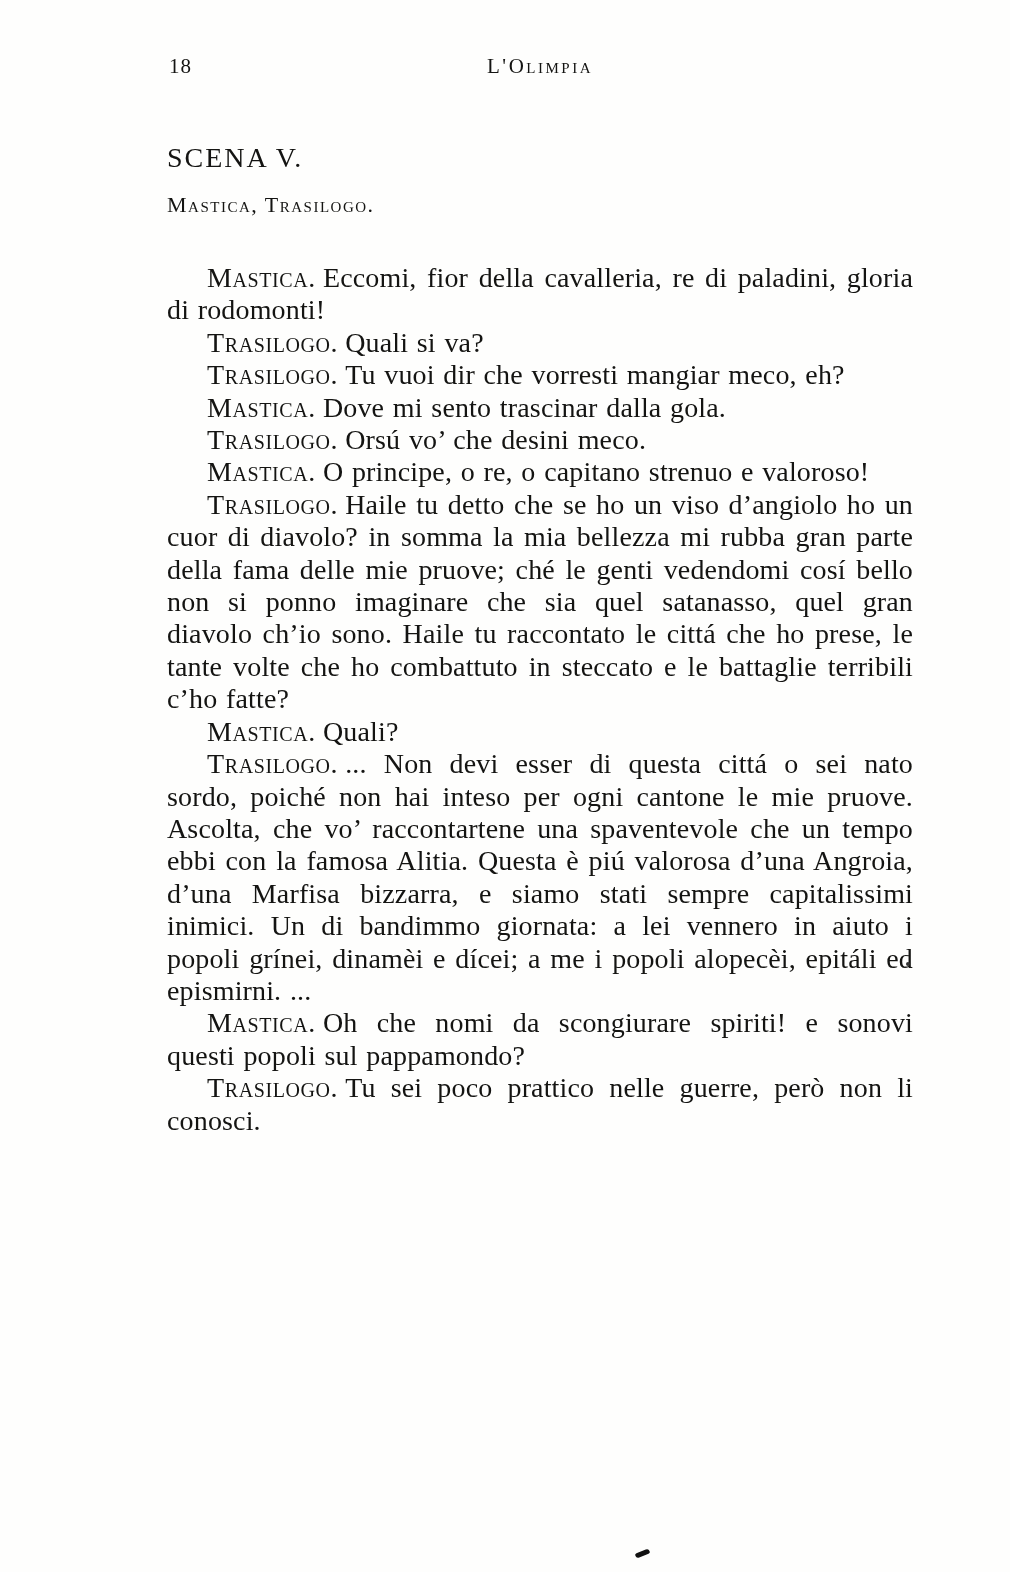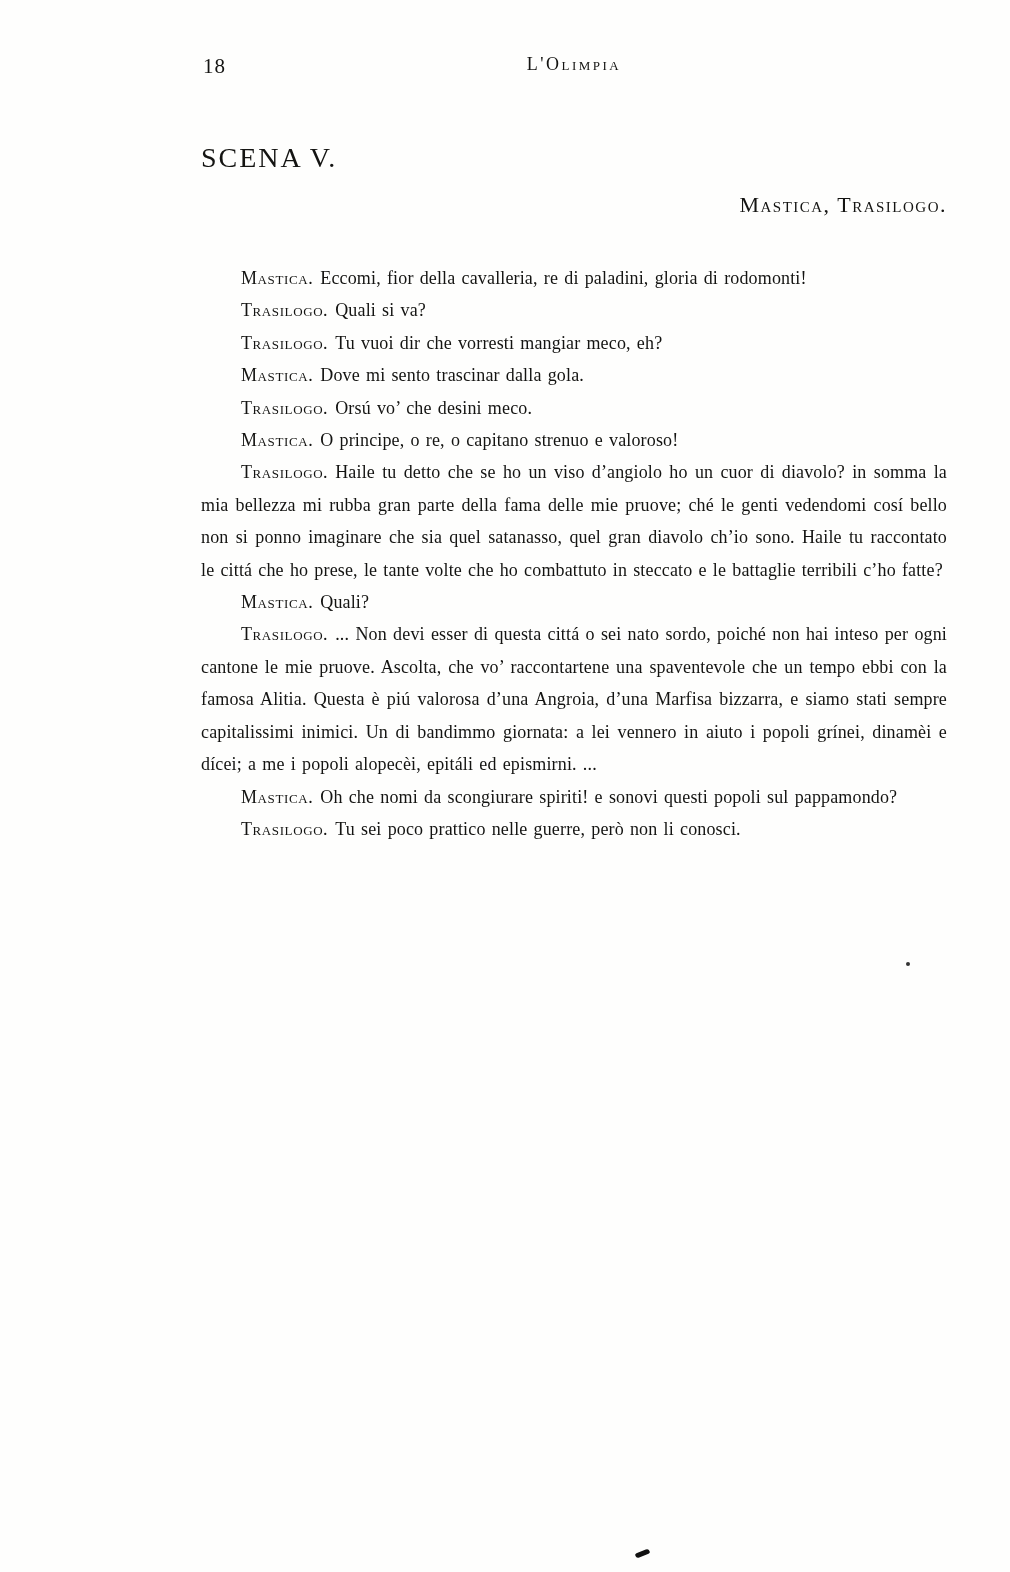--- a/index.html
+++ b/index.html
@@ -10,21 +10,20 @@
   .page {
     position: relative;
     width: 1010px;
     height: 1572px;
     margin: 0 auto;
     background: #fefefd;
     color: #141412;
     font-family: "Liberation Serif", "DejaVu Serif", serif;
     overflow: hidden;
     box-sizing: border-box;
-    padding-left: 34px;
   }
   .content {
     position: relative;
     margin-left: 167px;
     width: 746px;
     padding-top: 54px;
     box-sizing: border-box;
   }
   
   .running-head {
@@ -34,50 +33,50 @@
   .page-num {
     position: absolute;
     left: 2px;
     top: 0;
     font-size: 21px;
     letter-spacing: 1px;
   }
   .running-title {
     display: block;
     text-align: center;
-    font-size: 18px;
+    font-size: 21px;
     letter-spacing: 2.5px;
     font-variant: small-caps;
     text-transform: none;
   }
   
   .scene-heading {
     margin: 60px 0 0 0;
     text-align: left;
     font-weight: normal;
     font-size: 28px;
     letter-spacing: 2px;
     line-height: 32px;
   }
   .scene-characters {
     margin: 18px 0 0 0;
-    text-align: right;
+    text-align: left;
     font-weight: normal;
     font-variant: small-caps;
     font-size: 22px;
     letter-spacing: 1.5px;
     line-height: 26px;
   }
   
   .dialogue {
     margin-top: 44px;
   }
   .line {
     margin: 0;
-    font-size: 18px;
+    font-size: 28px;
     line-height: 32.4px;
     text-align: justify;
     text-indent: 40px;
     word-spacing: 1.5px;
     letter-spacing: 0.15px;
   }
   .speaker {
     font-variant: small-caps;
     letter-spacing: 0.6px;
     margin-right: 7px;

